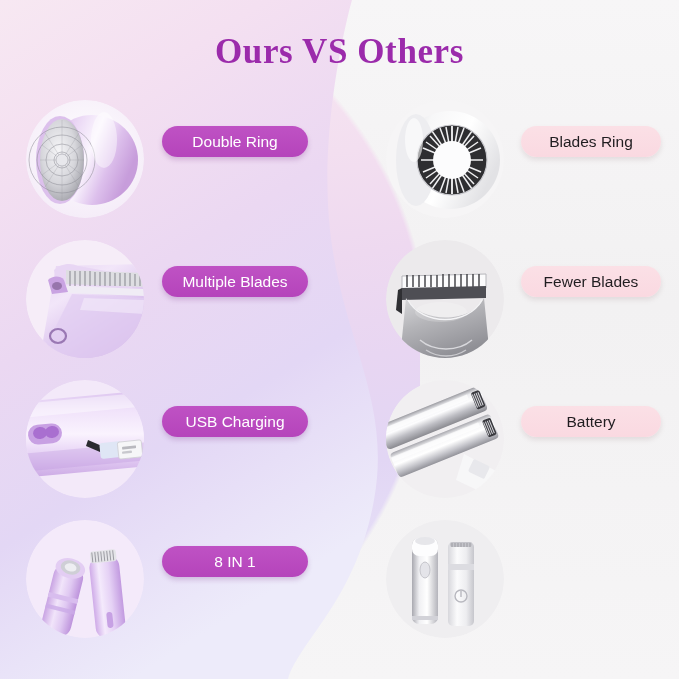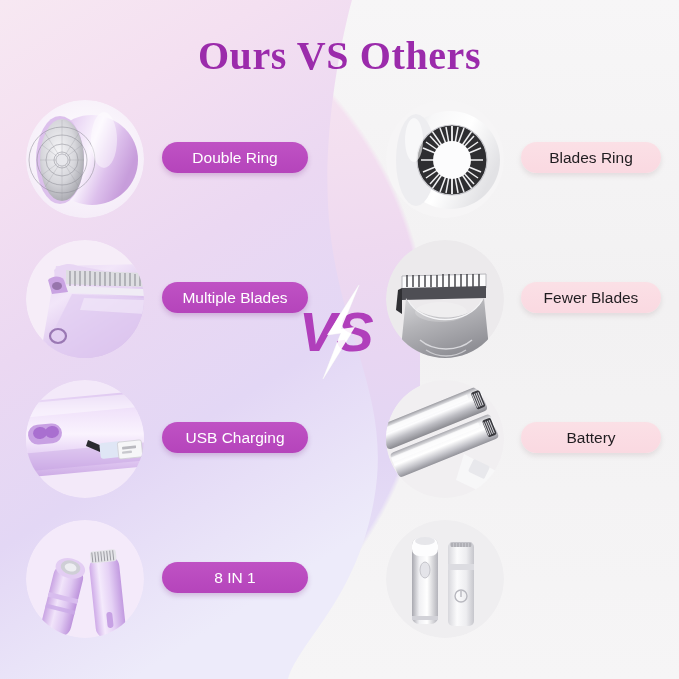--- a/index.html
+++ b/index.html
@@ -40,21 +40,21 @@
   }
   .bg-curve{
     position:absolute;left:0;top:0;width:679px;height:679px;
   }
 
   
   .title{
     position:absolute;left:0;right:0;top:32px;
     text-align:center;
     font-family:"Liberation Serif","DejaVu Serif",serif;
-    font-size:40px;
+    font-size:35px;
     font-weight:700;
     color:#9b2bab;
     letter-spacing:.6px;
   }
 
   
   .row{position:absolute;left:0;width:679px;height:140px;}
   .row-1{top:92px}
   .row-2{top:232px}
   .row-3{top:372px}
@@ -74,21 +74,21 @@
   
   .pill{
     position:absolute;
     height:31px;
     border-radius:17px;
     display:flex;align-items:center;justify-content:center;
     box-sizing:border-box;
     padding:12px 18px;
     font-size:15.5px;
     white-space:nowrap;
-    top:50px;
+    top:34px;
   }
   .pill.ours{
     left:162px;
     min-width:146px;
     background:linear-gradient(180deg,#bf52c4 0%,#b544bb 100%);
     color:#ffffff;
     box-shadow:0 3px 5px rgba(120,40,130,.22);
   }
   .pill.others{
     left:521px;
@@ -444,21 +444,14 @@
             <line x1="81" y1="23" x2="81" y2="27"></line>
           <line x1="84" y1="23" x2="84" y2="27"></line>
         </g>
         <rect x="62" y="44" width="26" height="6" fill="#dcdce1"></rect>
         <circle cx="75" cy="76" r="6" fill="none" stroke="#b8b8bf" stroke-width="1.4"></circle>
         <line x1="75" y1="71" x2="75" y2="77" stroke="#b8b8bf" stroke-width="1.4"></line>
       </svg>
     </div>
   </div>
 
-  <div class="vs-badge">
-    <svg viewBox="0 0 92 98">
-      <polygon points="62,2 30,52 44,50 26,96 58,44 44,46" fill="#ffffff" stroke="#f2eef5" stroke-width="1"></polygon>
-      <text x="2" y="68" font-family="Liberation Sans, sans-serif" font-size="56" font-weight="bold" font-style="italic" fill="#b03fbb">VS</text>
-      <polygon points="62,2 30,52 44,50 26,96 58,44 44,46" fill="#ffffff" opacity="0.92"></polygon>
-    </svg>
-  </div>
 
 </div>
 
 </body></html>

